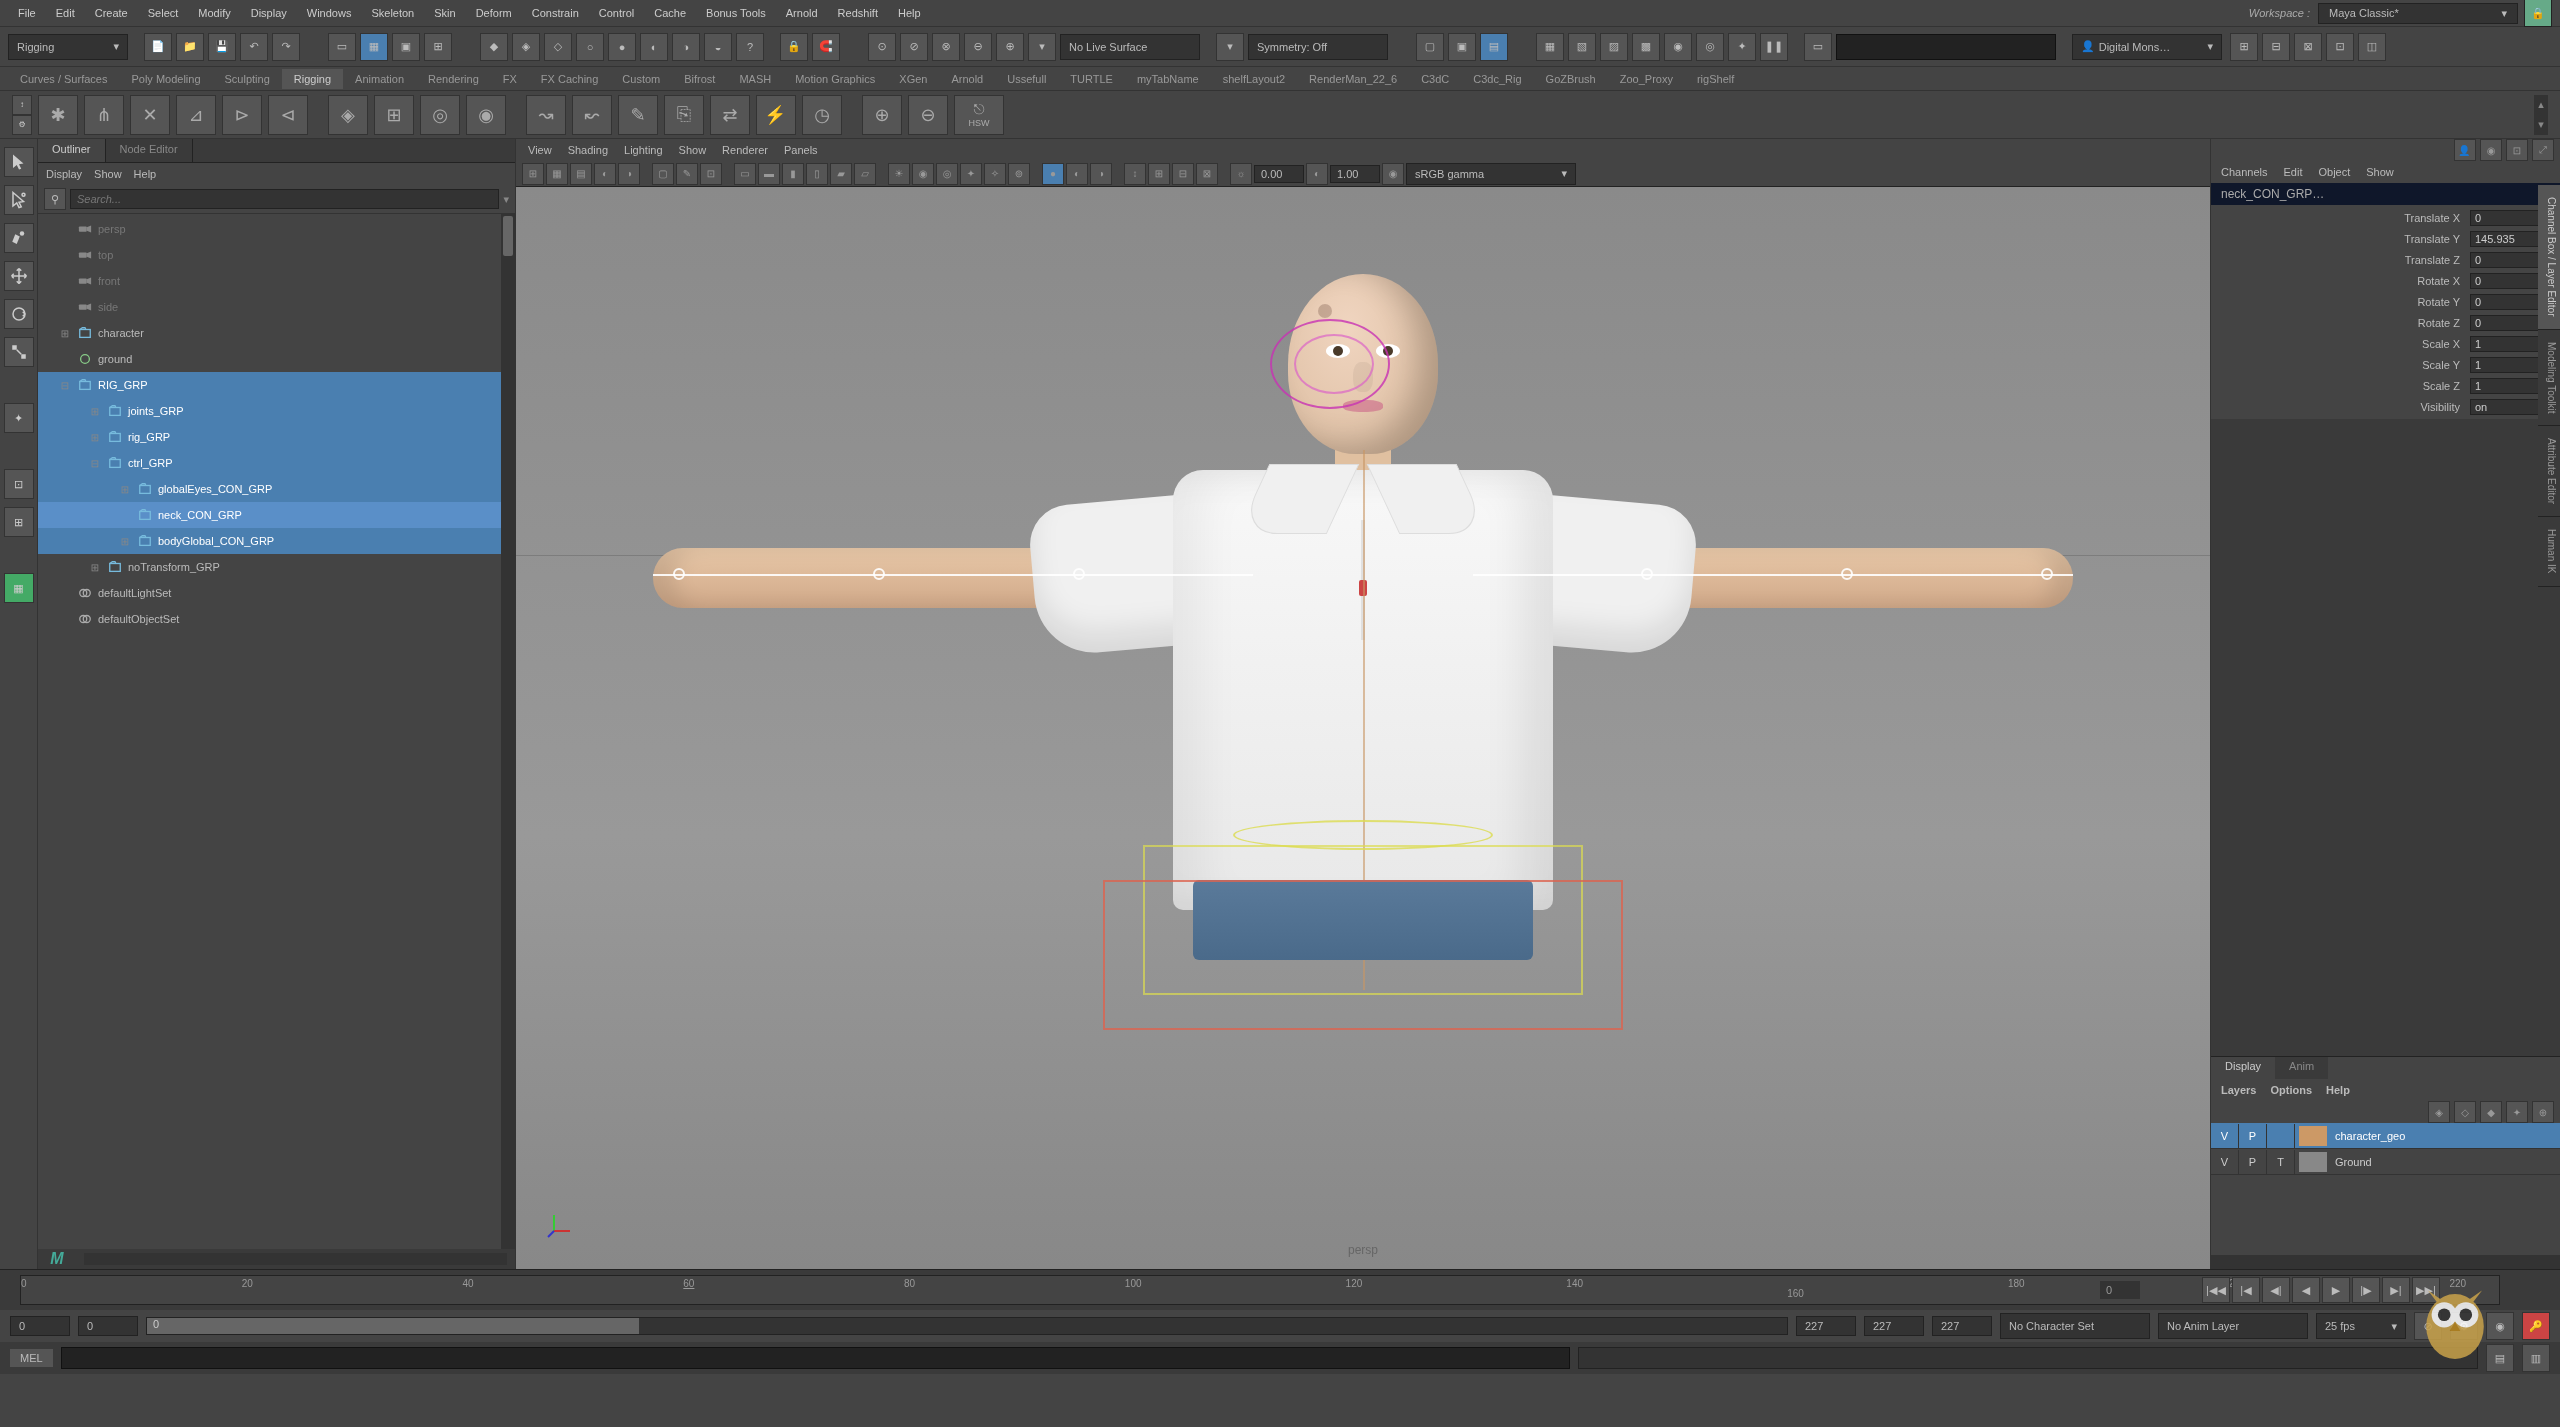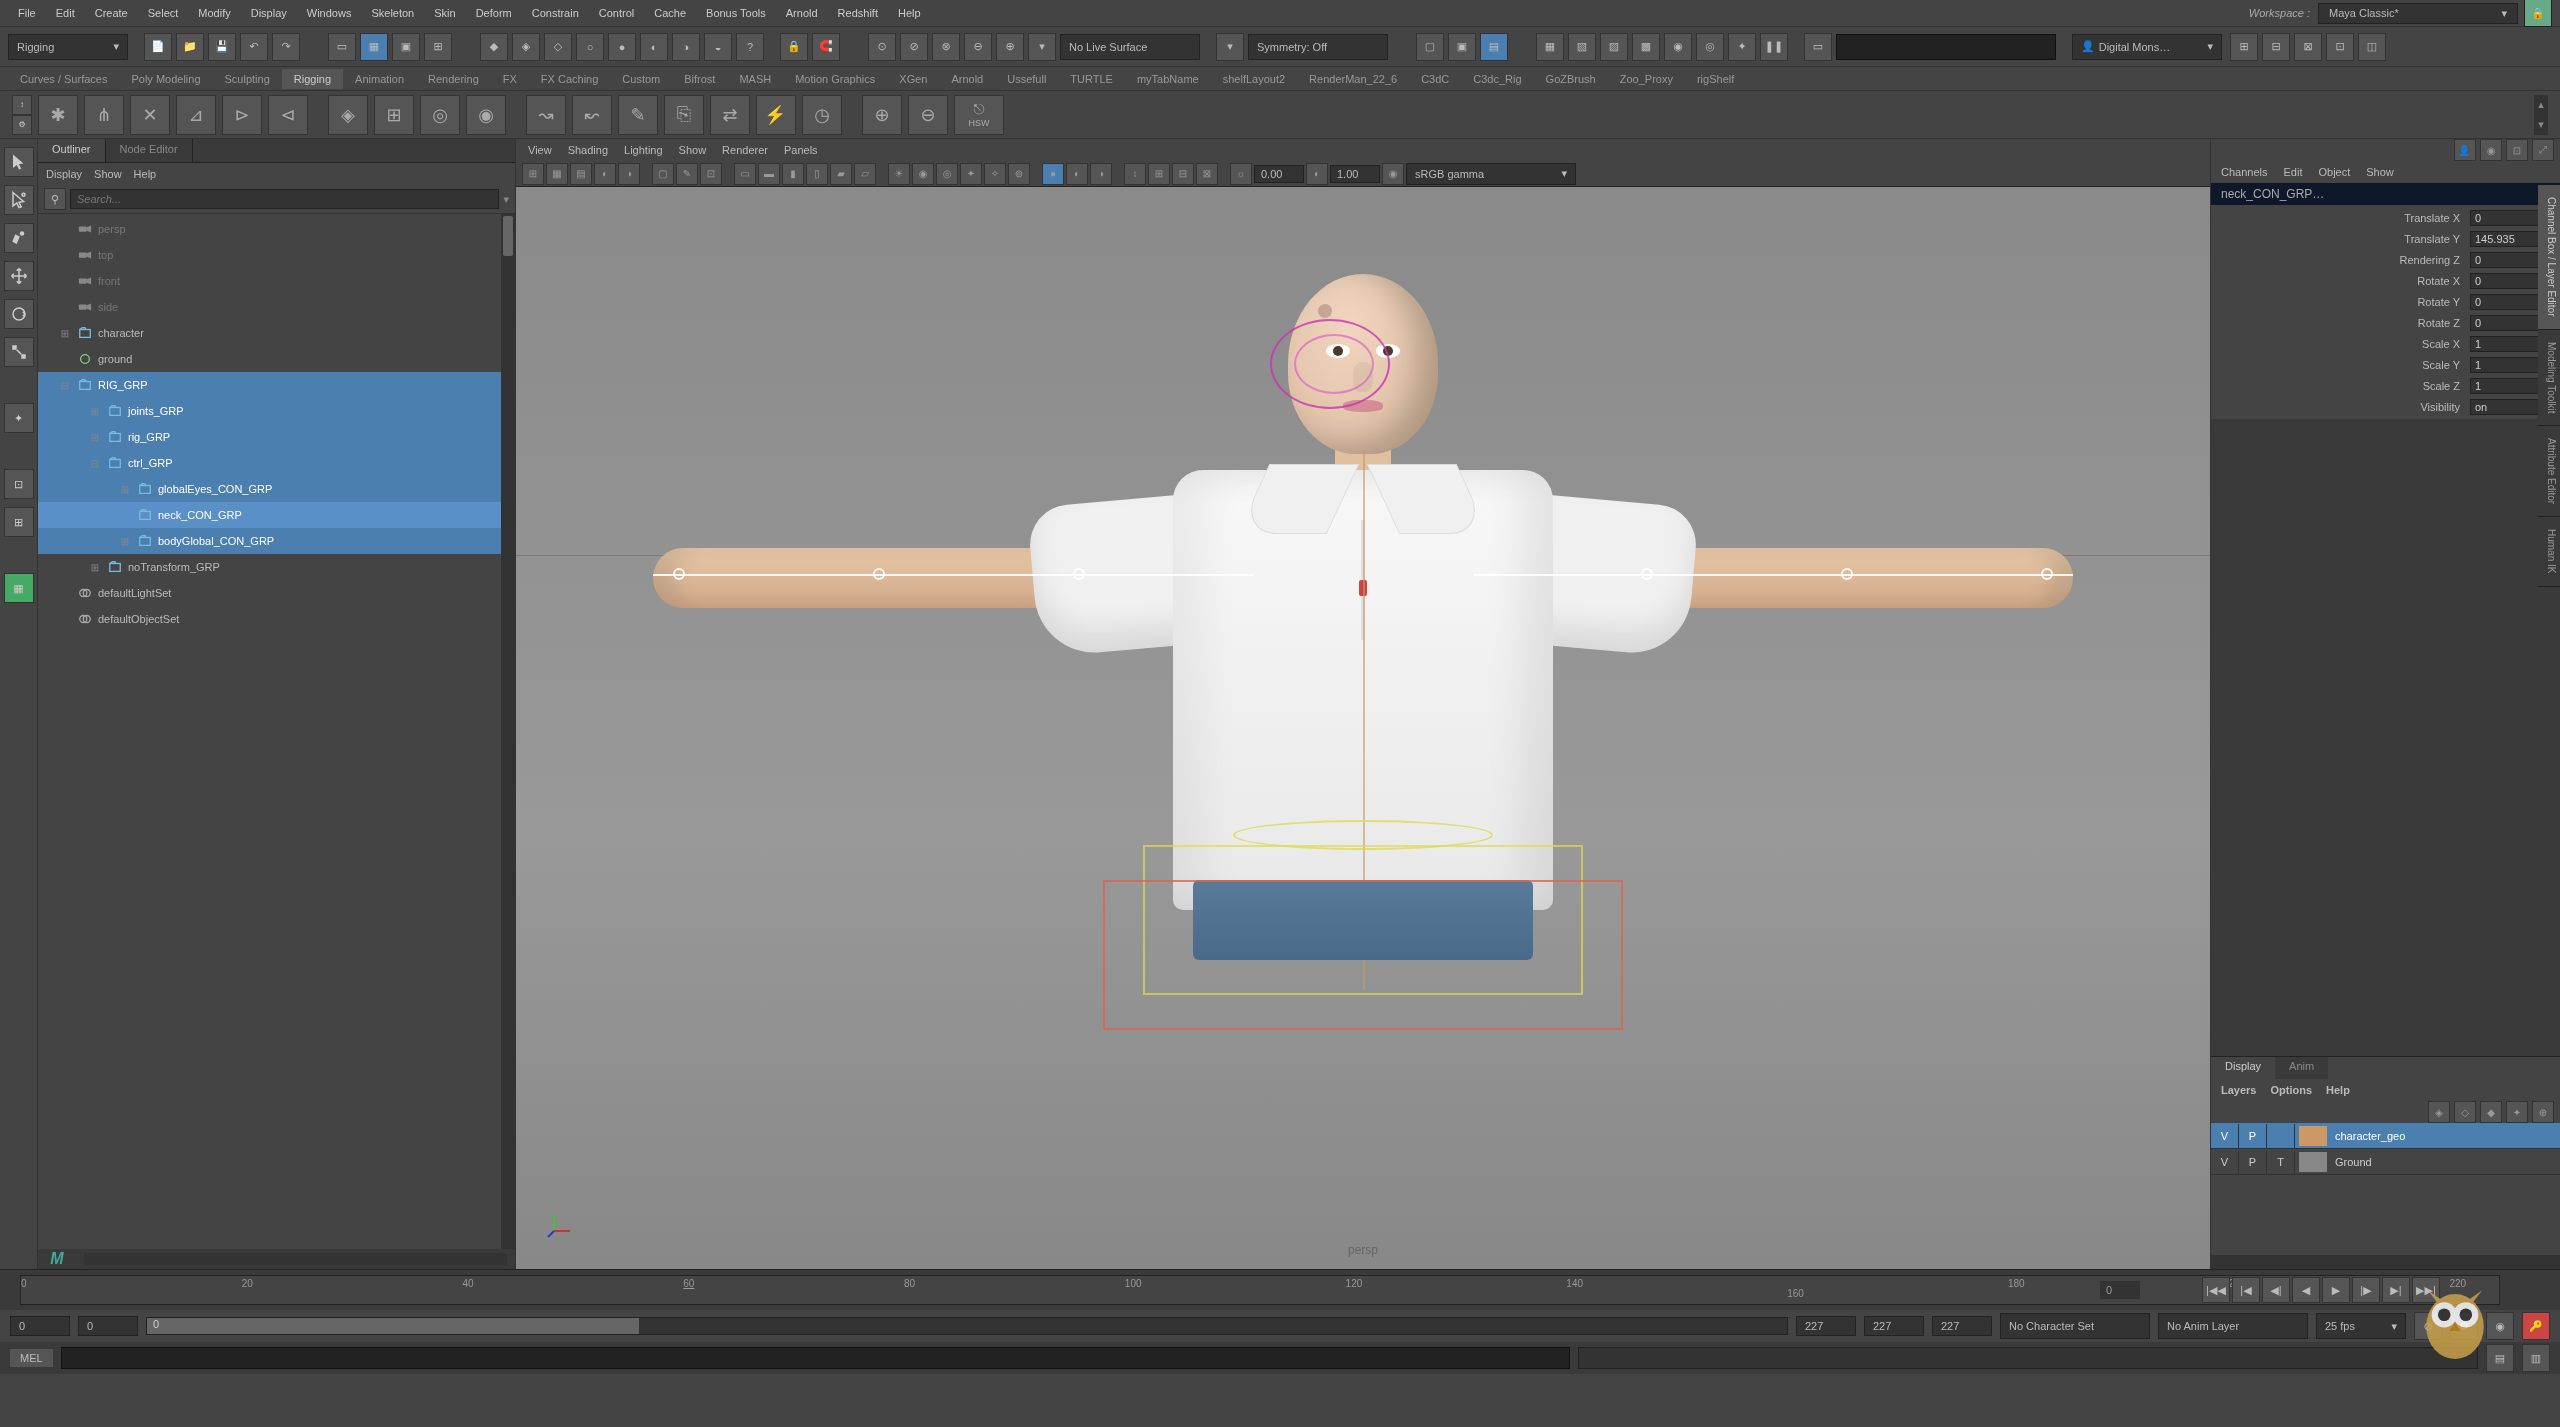--- a/index.html
+++ b/index.html
@@ -683,21 +683,21 @@
     <div class="cb-attrs" id="cb-attrs">
         <div class="cb-attr">
           <div class="cb-attr-label">Translate X</div>
           <div class="cb-attr-val">0</div>
         </div>
         <div class="cb-attr">
           <div class="cb-attr-label">Translate Y</div>
           <div class="cb-attr-val">145.935</div>
         </div>
         <div class="cb-attr">
-          <div class="cb-attr-label">Rendering Z</div>
+          <div class="cb-attr-label">Translate Z</div>
           <div class="cb-attr-val">0</div>
         </div>
         <div class="cb-attr">
           <div class="cb-attr-label">Rotate X</div>
           <div class="cb-attr-val">0</div>
         </div>
         <div class="cb-attr">
           <div class="cb-attr-label">Rotate Y</div>
           <div class="cb-attr-val">0</div>
         </div>

